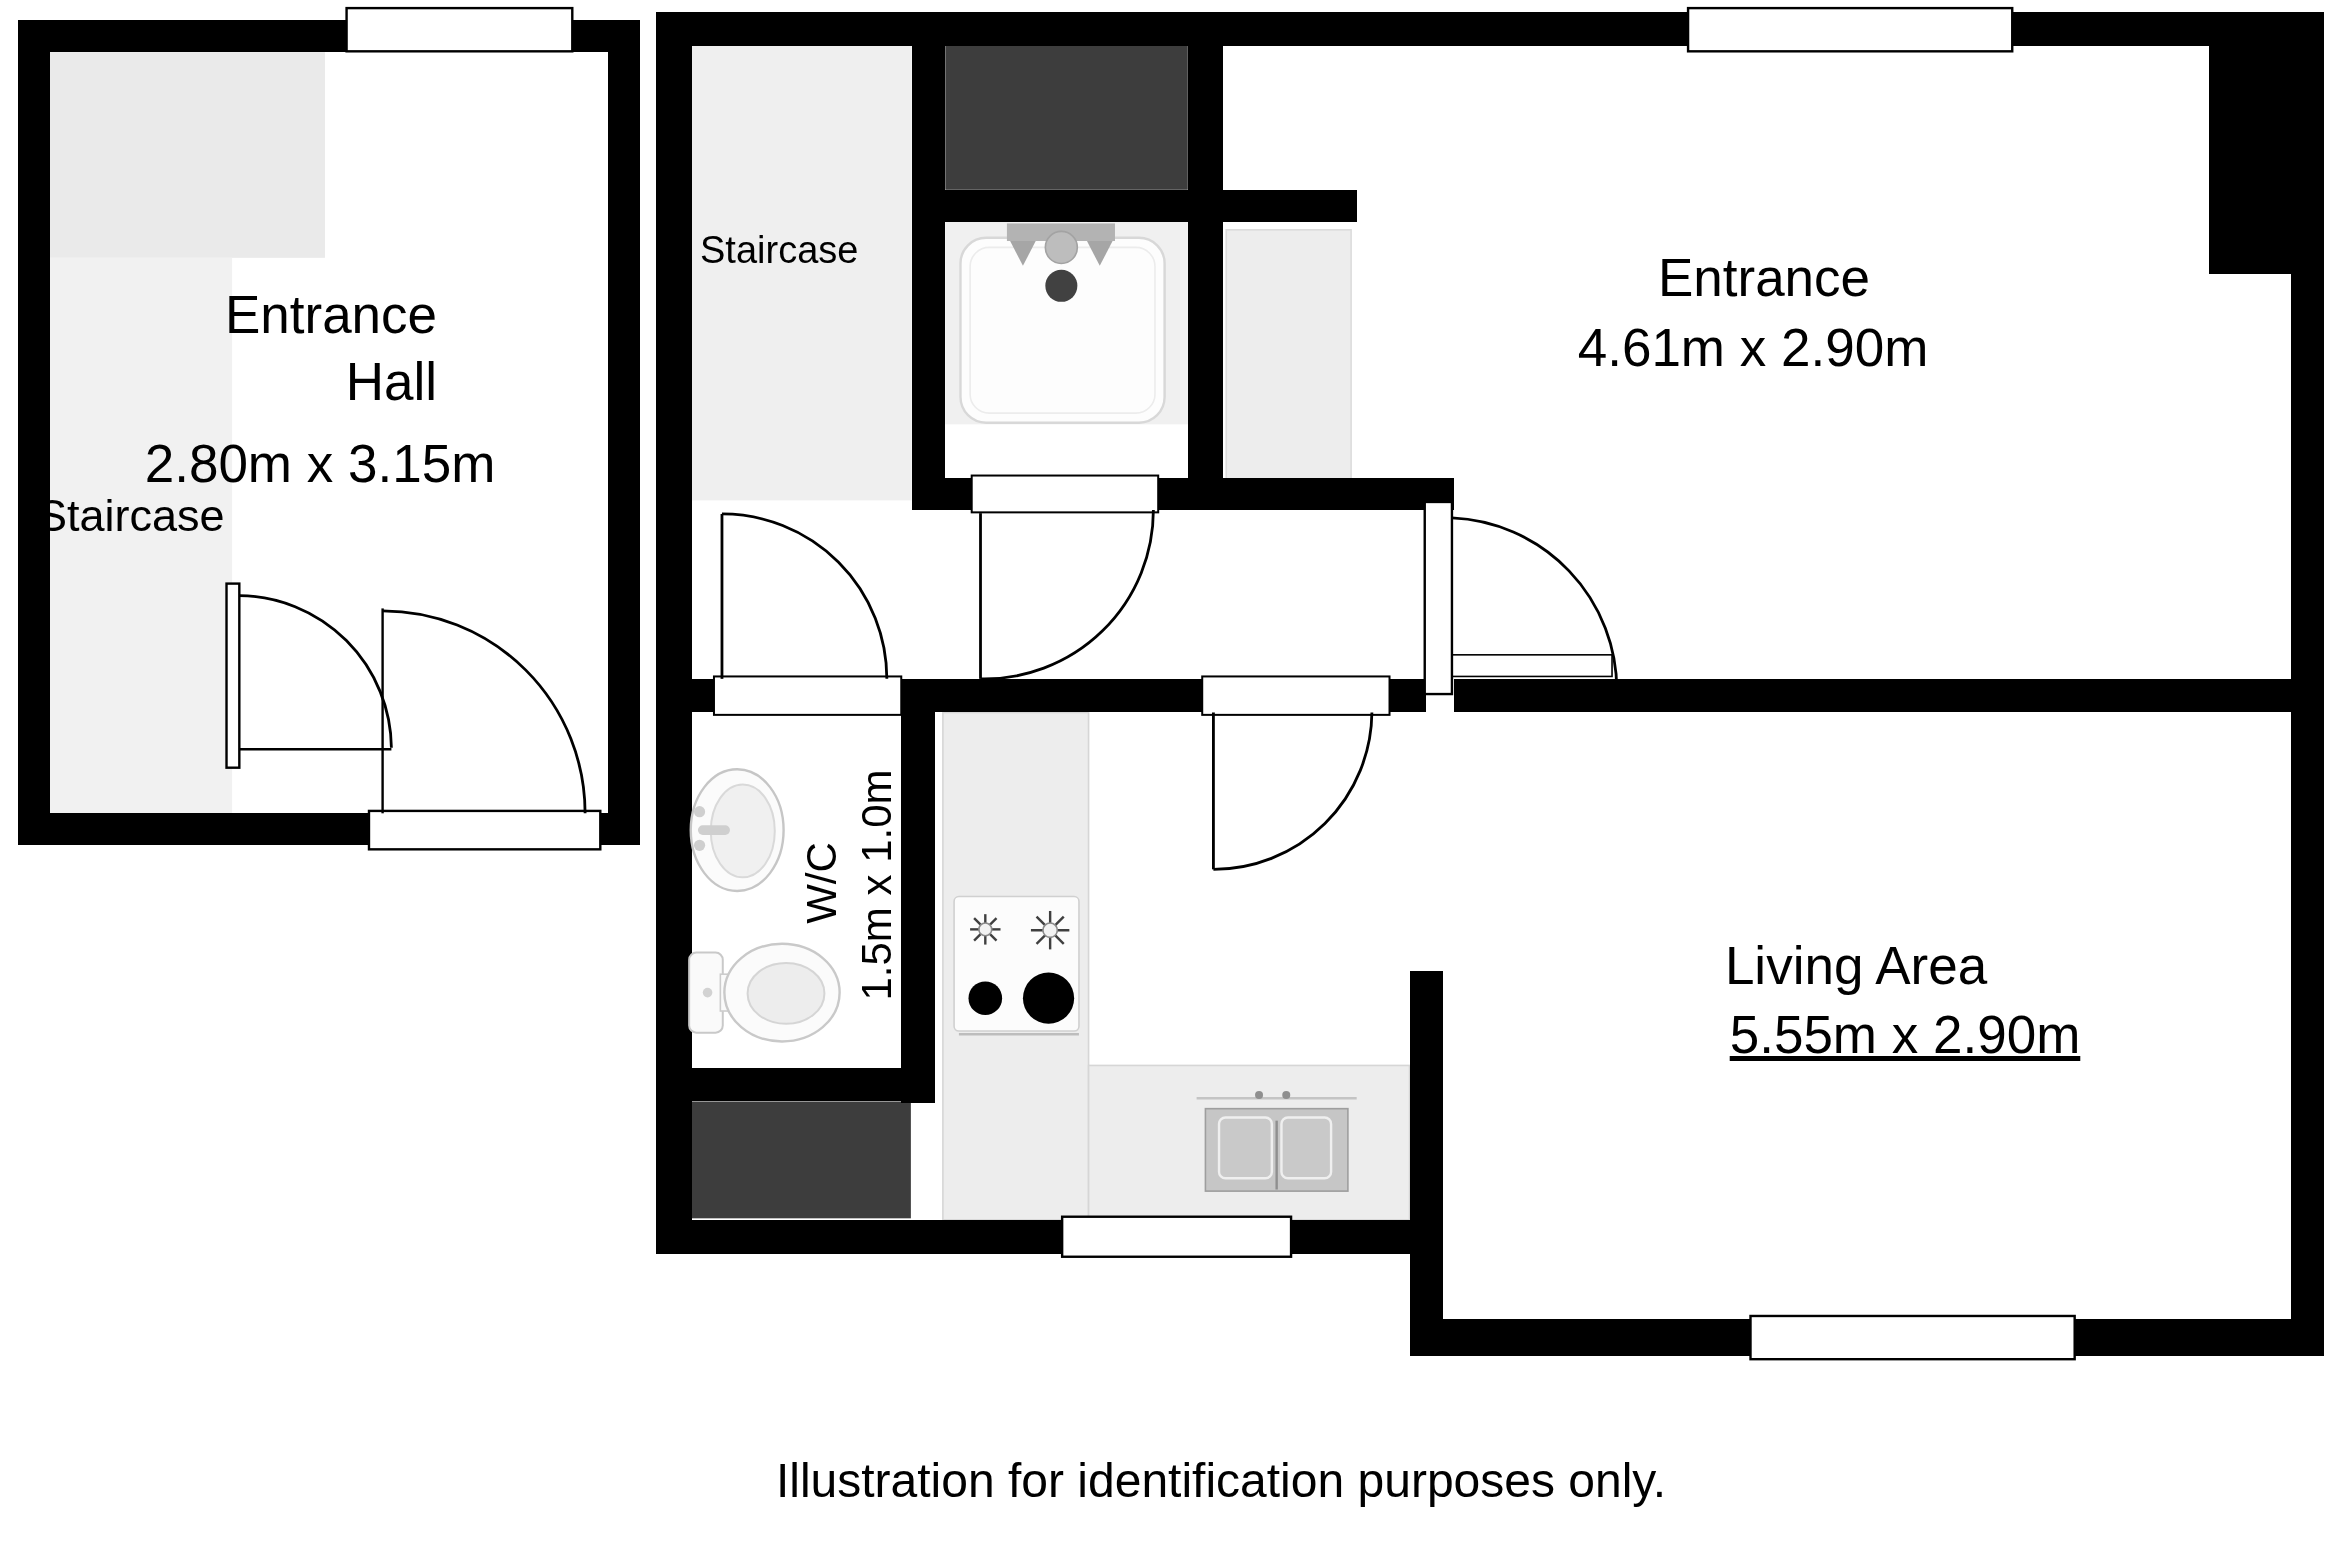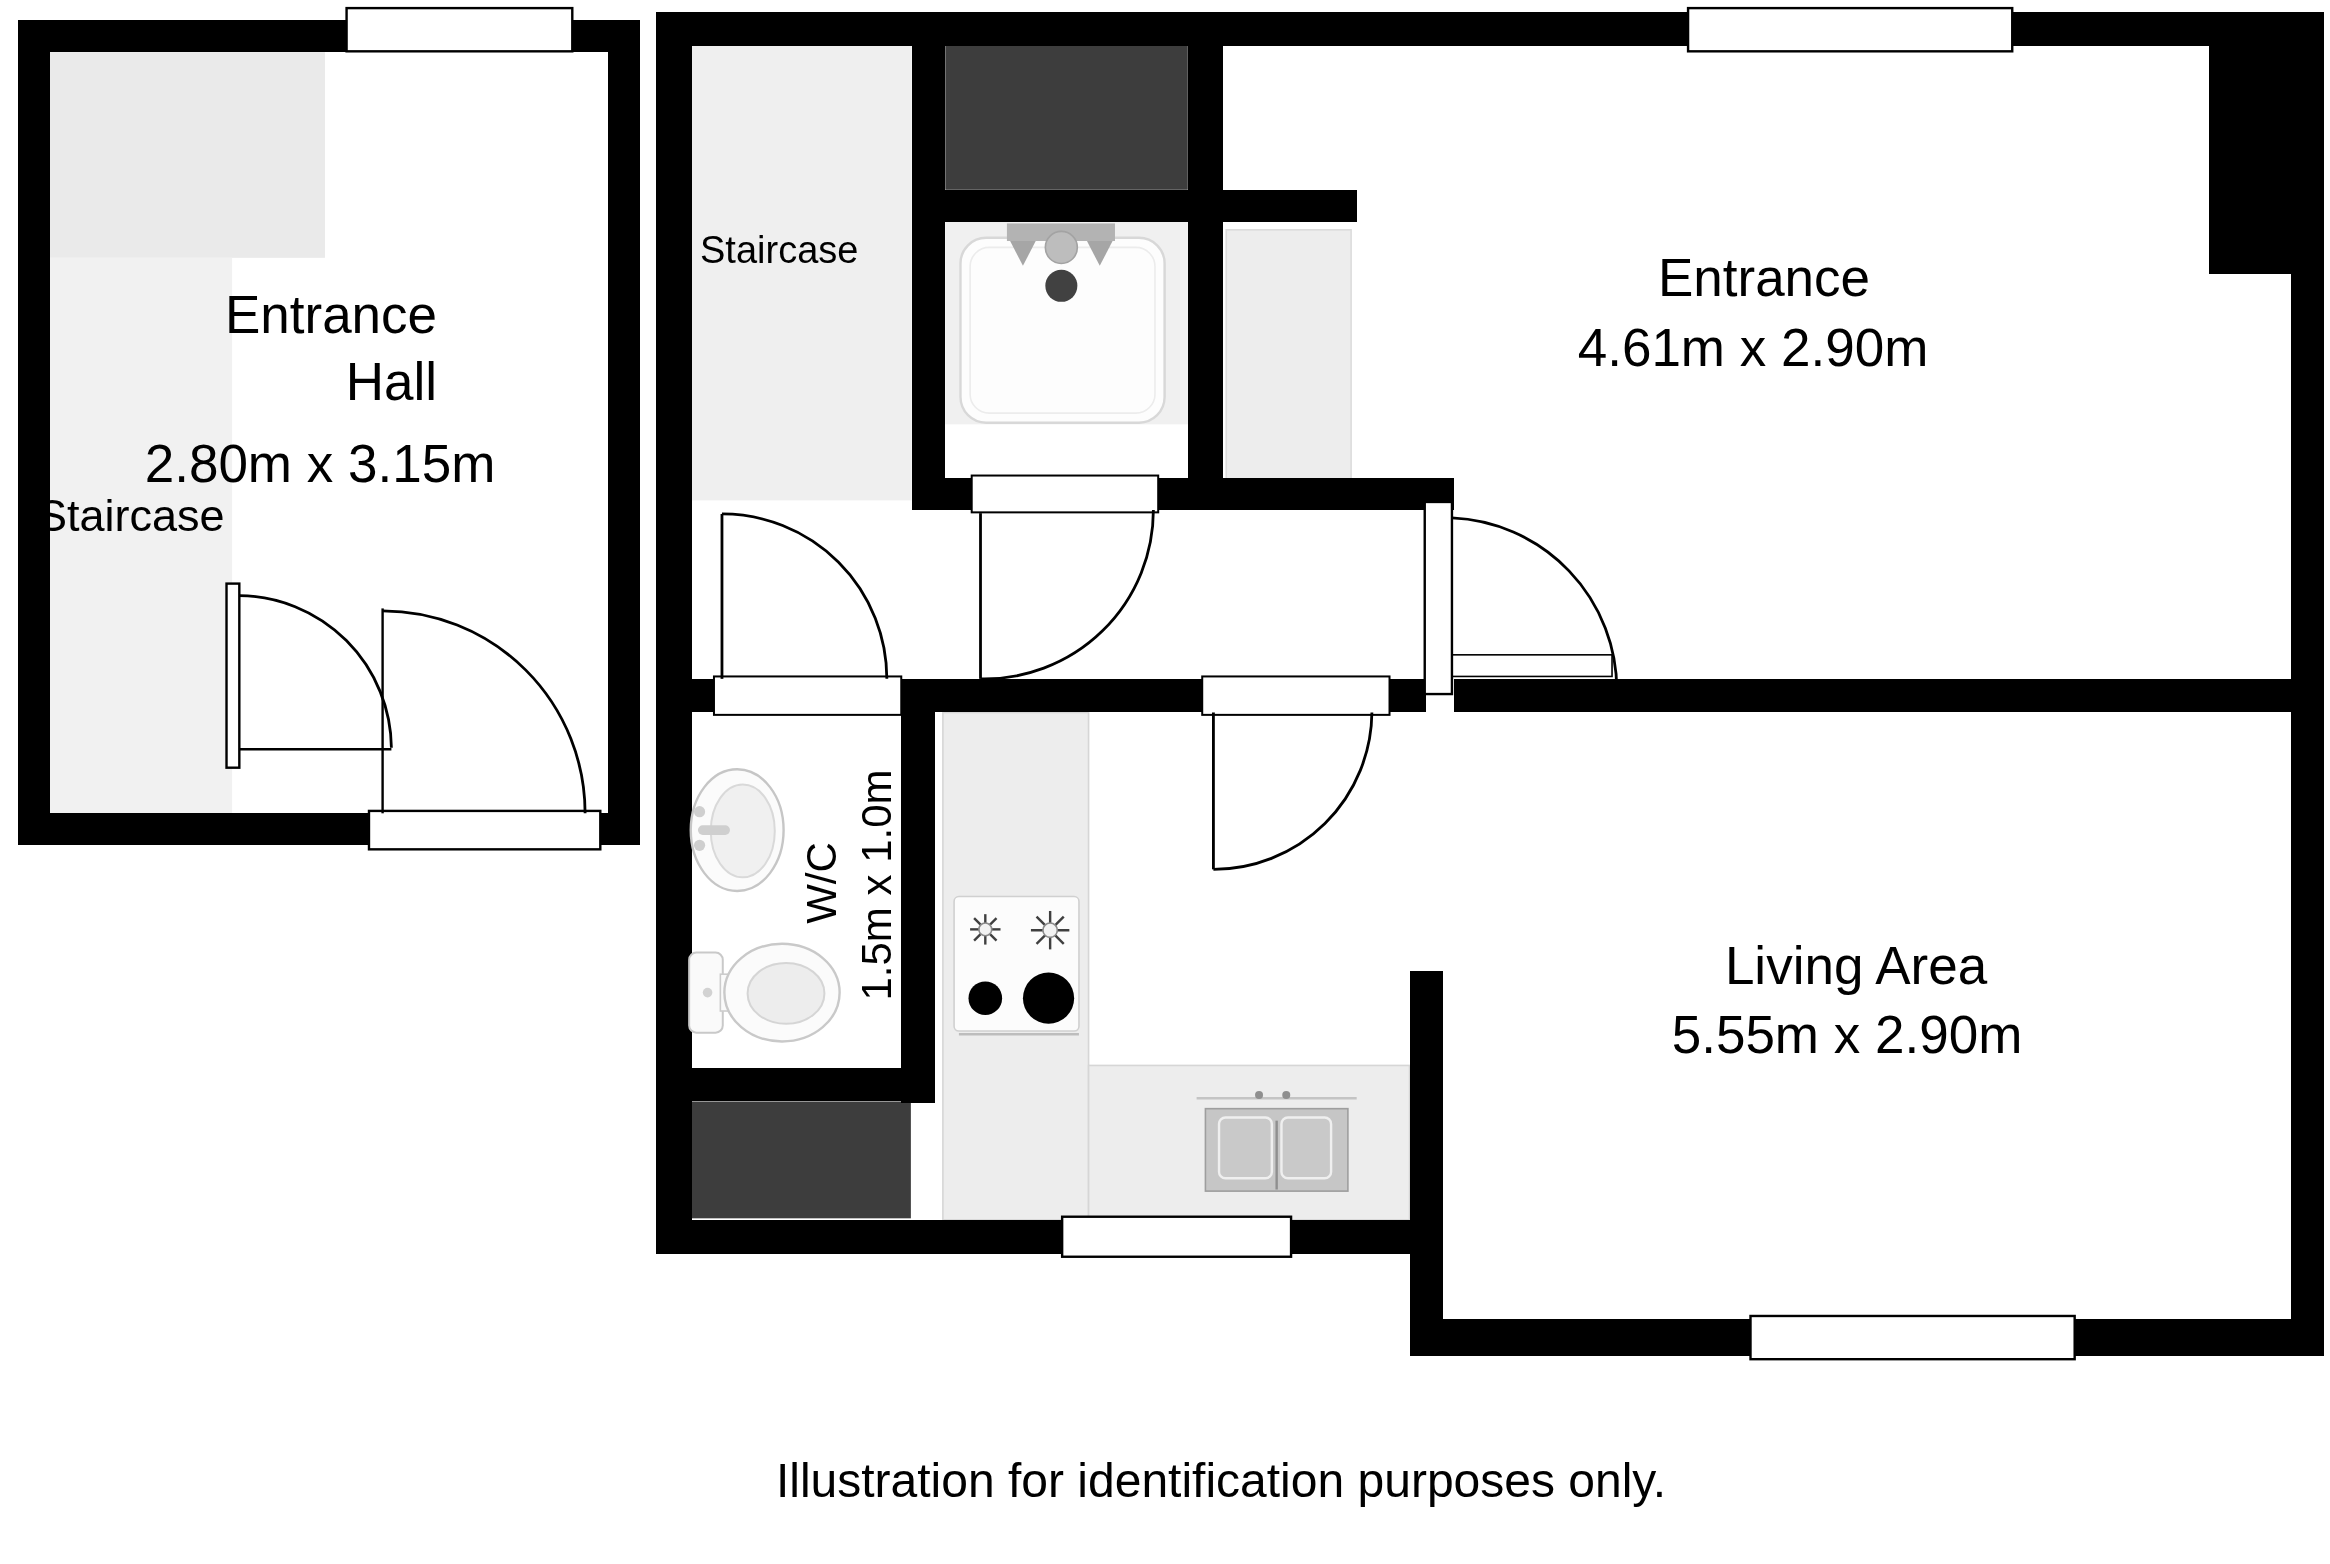--- a/index.html
+++ b/index.html
@@ -173,21 +173,21 @@
 
   <div class="lbl fs48" style="left:700px;top:227px;">Staircase</div>
 
   <div class="lbl ctr fs66" style="left:1764px;top:245px;">Entrance</div>
   <div class="lbl ctr fs66" style="left:1753px;top:315px;">4.61m x 2.90m</div>
 
   <div class="lbl rot fs52" style="left:822px;top:883px;">W/C</div>
   <div class="lbl rot fs52" style="left:877px;top:885px;">1.5m x 1.0m</div>
 
   <div class="lbl ctr fs66" style="left:1848px;top:933px;margin-left:8px;">Living Area</div>
-  <div class="lbl ctr fs66" style="left:1847px;top:1002px;">5.55m x 2.90m</div>
+  <div class="lbl ctr fs66" style="left:1905px;top:1002px;text-decoration:underline;">5.55m x 2.90m</div>
 
   <div id="footer-block" class="lbl ctr fs60" style="left:1221px;top:1388px;">
     <div>Illustration for identification purposes only.</div>
     
     
   </div>
 
 </div>
 
 

